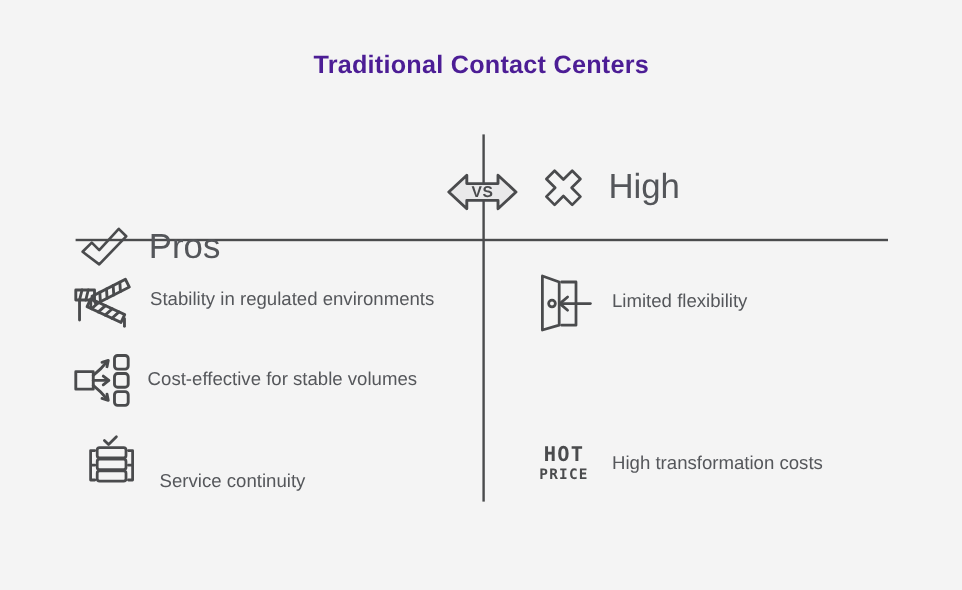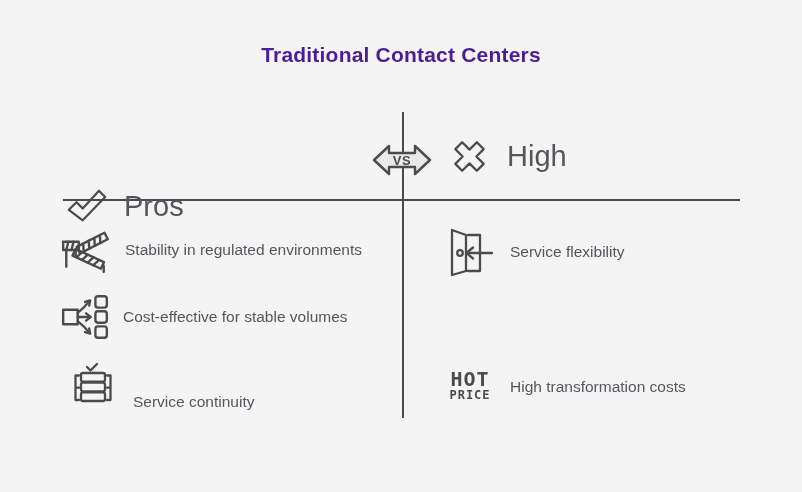--- a/index.html
+++ b/index.html
@@ -39,21 +39,21 @@
   .p3{left:66px;top:357px;align-items:flex-end;}
   .c1{left:443px;top:224px;}
   .c2{left:443px;top:291px;}
   .c3{left:443px;top:359px;}
   svg{display:block;}
   .stroke{fill:none;stroke:currentColor;stroke-width:2.3;stroke-linejoin:round;stroke-linecap:round;}
   .hot-price{
     font-family:"DejaVu Sans Mono",monospace;color:var(--ink);text-align:center;
     width:54px;font-weight:700;
   }
-  .hot-price .l1{font-size:20px;line-height:17px;letter-spacing:1px;}
+  .hot-price .l1{font-size:17px;line-height:17px;letter-spacing:1px;}
   .hot-price .l2{font-size:12px;line-height:15px;letter-spacing:1px;}
 </style>
 </head>
 <body>
 
 <div class="canvas">
 
   <div class="title">Traditional Contact Centers</div>
 
   <div class="vline"></div>
@@ -155,21 +155,21 @@
       <svg width="50" height="50" viewBox="0 0 50 50">
         <g class="stroke" stroke-width="2.2">
           <polygon points="7,3 21,8 21,44 7,48"></polygon>
           <circle cx="15" cy="26" r="2.8"></circle>
           <path d="M23 8 H35 V44 H23"></path>
           <line x1="22" y1="26" x2="47" y2="26"></line>
           <polyline points="28,20.5 21.5,26 28,31.5"></polyline>
         </g>
       </svg>
     </span>
-    <span class="txt">Service flexibility</span>
+    <span class="txt">Limited flexibility</span>
   </div>
 
 
   <div class="item c3">
     <span class="ic">
       <span class="hot-price">
         <div class="l1">HOT</div>
         <div class="l2">PRICE</div>
       </span>
     </span>

